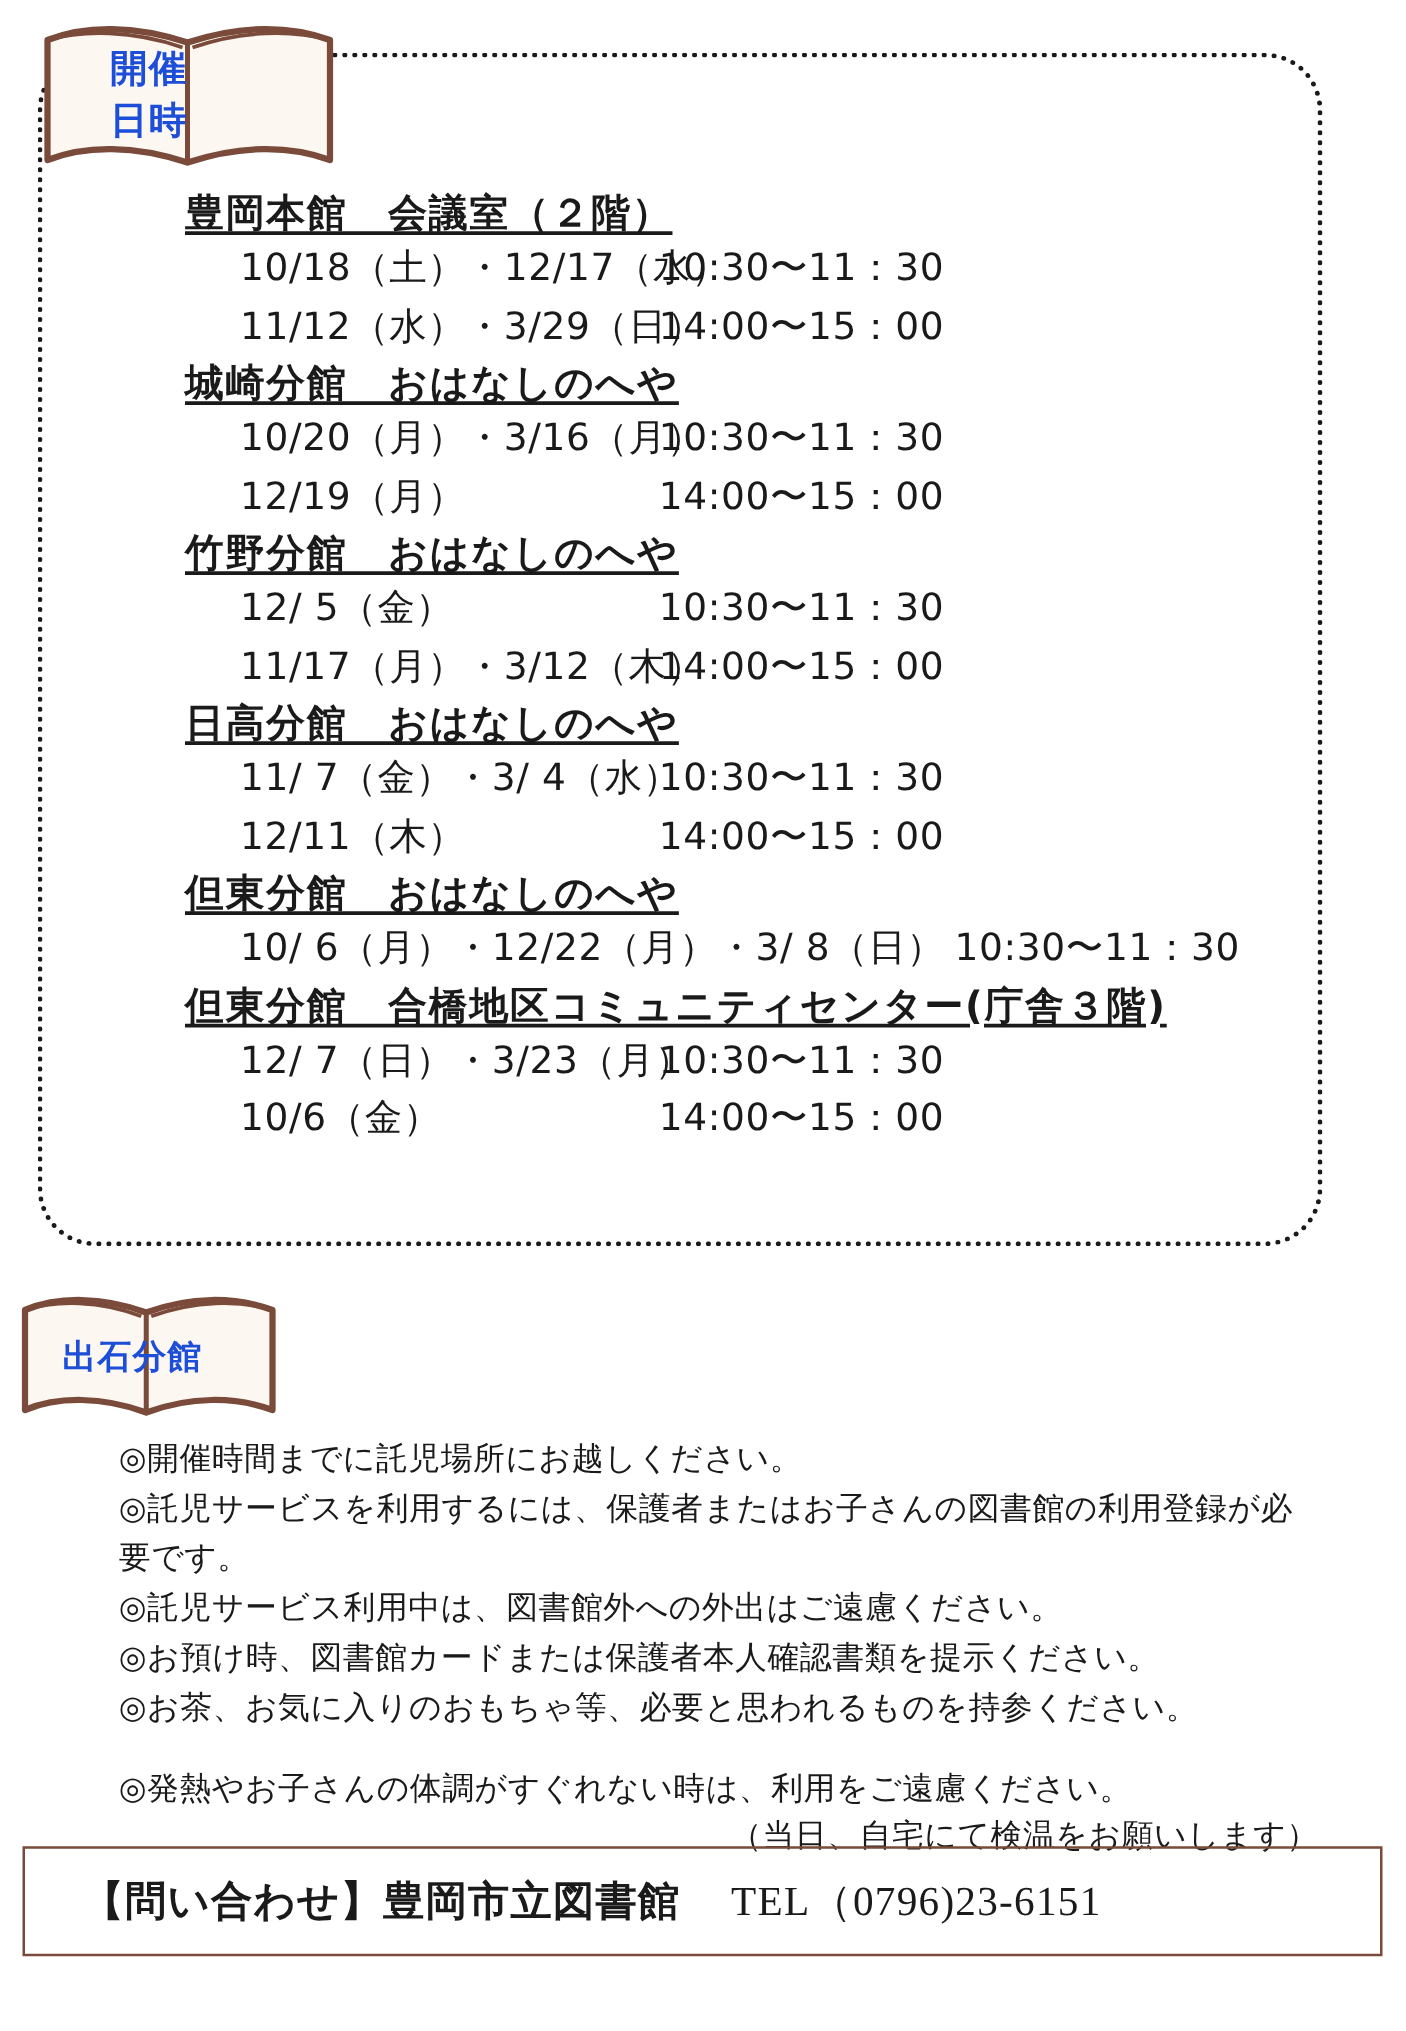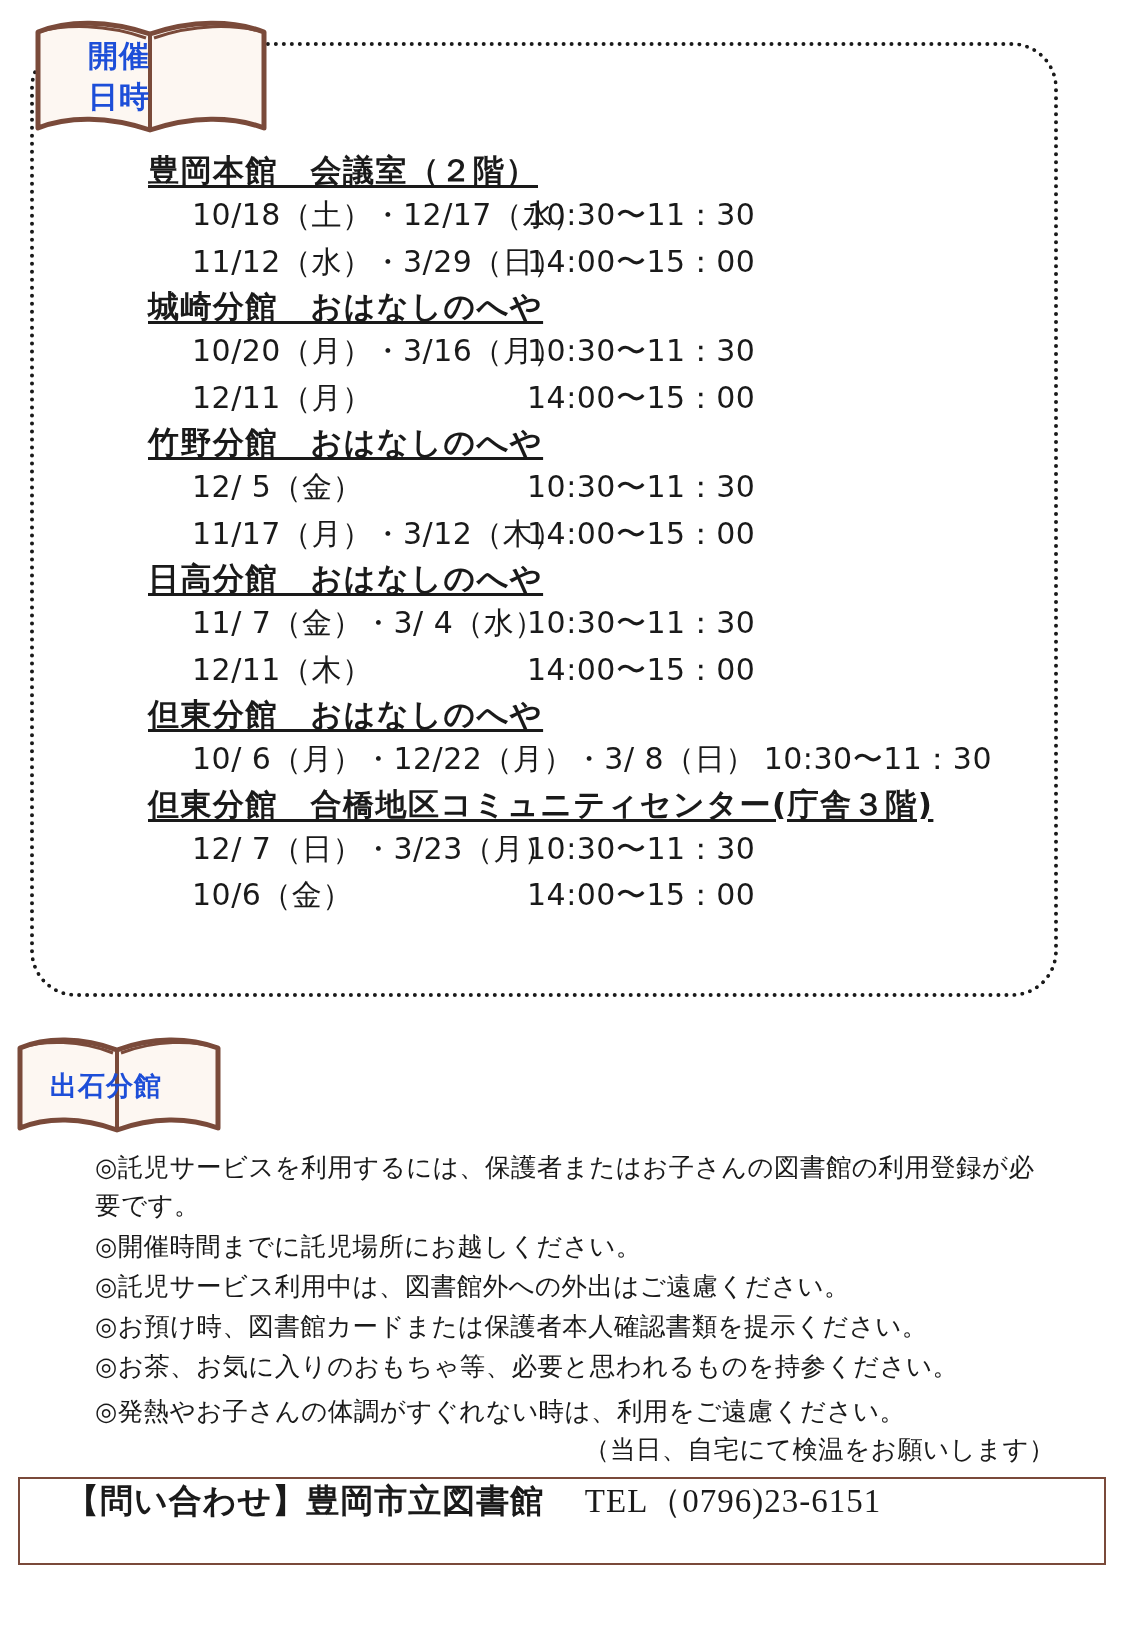--- a/index.html
+++ b/index.html
@@ -88,32 +88,33 @@
     position: absolute;
     left: 95px;
     top: 1148px;
     width: 960px;
     font-size: 25.5px;
     line-height: 1.5;
     letter-spacing: 0.4px;
   }
   .notes p { margin: 0 0 2px 0; }
   .notes .right { text-align: right; margin-top: -2px; }
-  .notes .gap { margin-top: 6px; }
+  .notes .gap { margin-top: 26px; }
 
   
   .contact-bar {
     position: absolute;
     left: 18px;
     top: 1477px;
     width: 1088px;
     height: 88px;
     border: 2px solid #7a4a3a;
     box-sizing: border-box;
     display: flex;
+    align-items: center;
   }
   .contact-text {
     font-size: 33px;
     font-weight: bold;
     margin-left: 46px;
     letter-spacing: 1px;
     white-space: nowrap;
   }
   .contact-text .tel-label {
     font-family: "Liberation Serif", serif;
@@ -148,21 +149,21 @@
       <span class="col-dates" style="width:335px">11/12（水）・3/29（日）</span><span class="col-time">14:00〜15：00</span>
     </div>
   </div>
 
   <div class="venue-block">
     <div class="venue-name">城崎分館　おはなしのへや</div>
     <div class="sched-line">
       <span class="col-dates" style="width:335px">10/20（月）・3/16（月）</span><span class="col-time">10:30〜11：30</span>
     </div>
     <div class="sched-line">
-      <span class="col-dates" style="width:335px">12/11（月）</span><span class="col-time">14:00〜15：00</span>
+      <span class="col-dates" style="width:335px">12/19（月）</span><span class="col-time">14:00〜15：00</span>
     </div>
   </div>
 
   <div class="venue-block">
     <div class="venue-name">竹野分館　おはなしのへや</div>
     <div class="sched-line">
       <span class="col-dates" style="width:335px">12/ 5（金）</span><span class="col-time">10:30〜11：30</span>
     </div>
     <div class="sched-line">
       <span class="col-dates" style="width:335px">11/17（月）・3/12（木）</span><span class="col-time">14:00〜15：00</span>
@@ -202,22 +203,22 @@
   <svg width="215" height="120" viewBox="0 0 215 120">
     <path d="M8 20 C34 9, 70 9, 105 22 C140 9, 176 9, 206 20 L206 100 C176 89, 140 89, 105 102 C70 89, 34 89, 8 100 Z" fill="#fdf7f2" stroke="#7a4a3a" stroke-width="5" stroke-linejoin="round"></path>
     <path d="M105 22 L105 102" fill="none" stroke="#7a4a3a" stroke-width="4"></path>
     <path d="M8 20 C32 12, 68 12, 101 25" fill="none" stroke="#7a4a3a" stroke-width="3"></path>
     <path d="M206 20 C180 12, 144 12, 109 25" fill="none" stroke="#7a4a3a" stroke-width="3"></path>
   </svg>
   <div class="tab-text">出石分館</div>
 </div>
 
 <div class="notes">
+  <p>◎開催時間までに託児場所にお越しください。</p>
   <p>◎託児サービスを利用するには、保護者またはお子さんの図書館の利用登録が必要です。</p>
-  <p>◎開催時間までに託児場所にお越しください。</p>
   <p>◎託児サービス利用中は、図書館外への外出はご遠慮ください。</p>
   <p>◎お預け時、図書館カードまたは保護者本人確認書類を提示ください。</p>
   <p>◎お茶、お気に入りのおもちゃ等、必要と思われるものを持参ください。</p>
   <p class="gap">◎発熱やお子さんの体調がすぐれない時は、利用をご遠慮ください。</p>
   <p class="right">（当日、自宅にて検温をお願いします）</p>
 </div>
 
 <div class="contact-bar">
   <div class="contact-text">
     <span>【問い合わせ】豊岡市立図書館</span>

